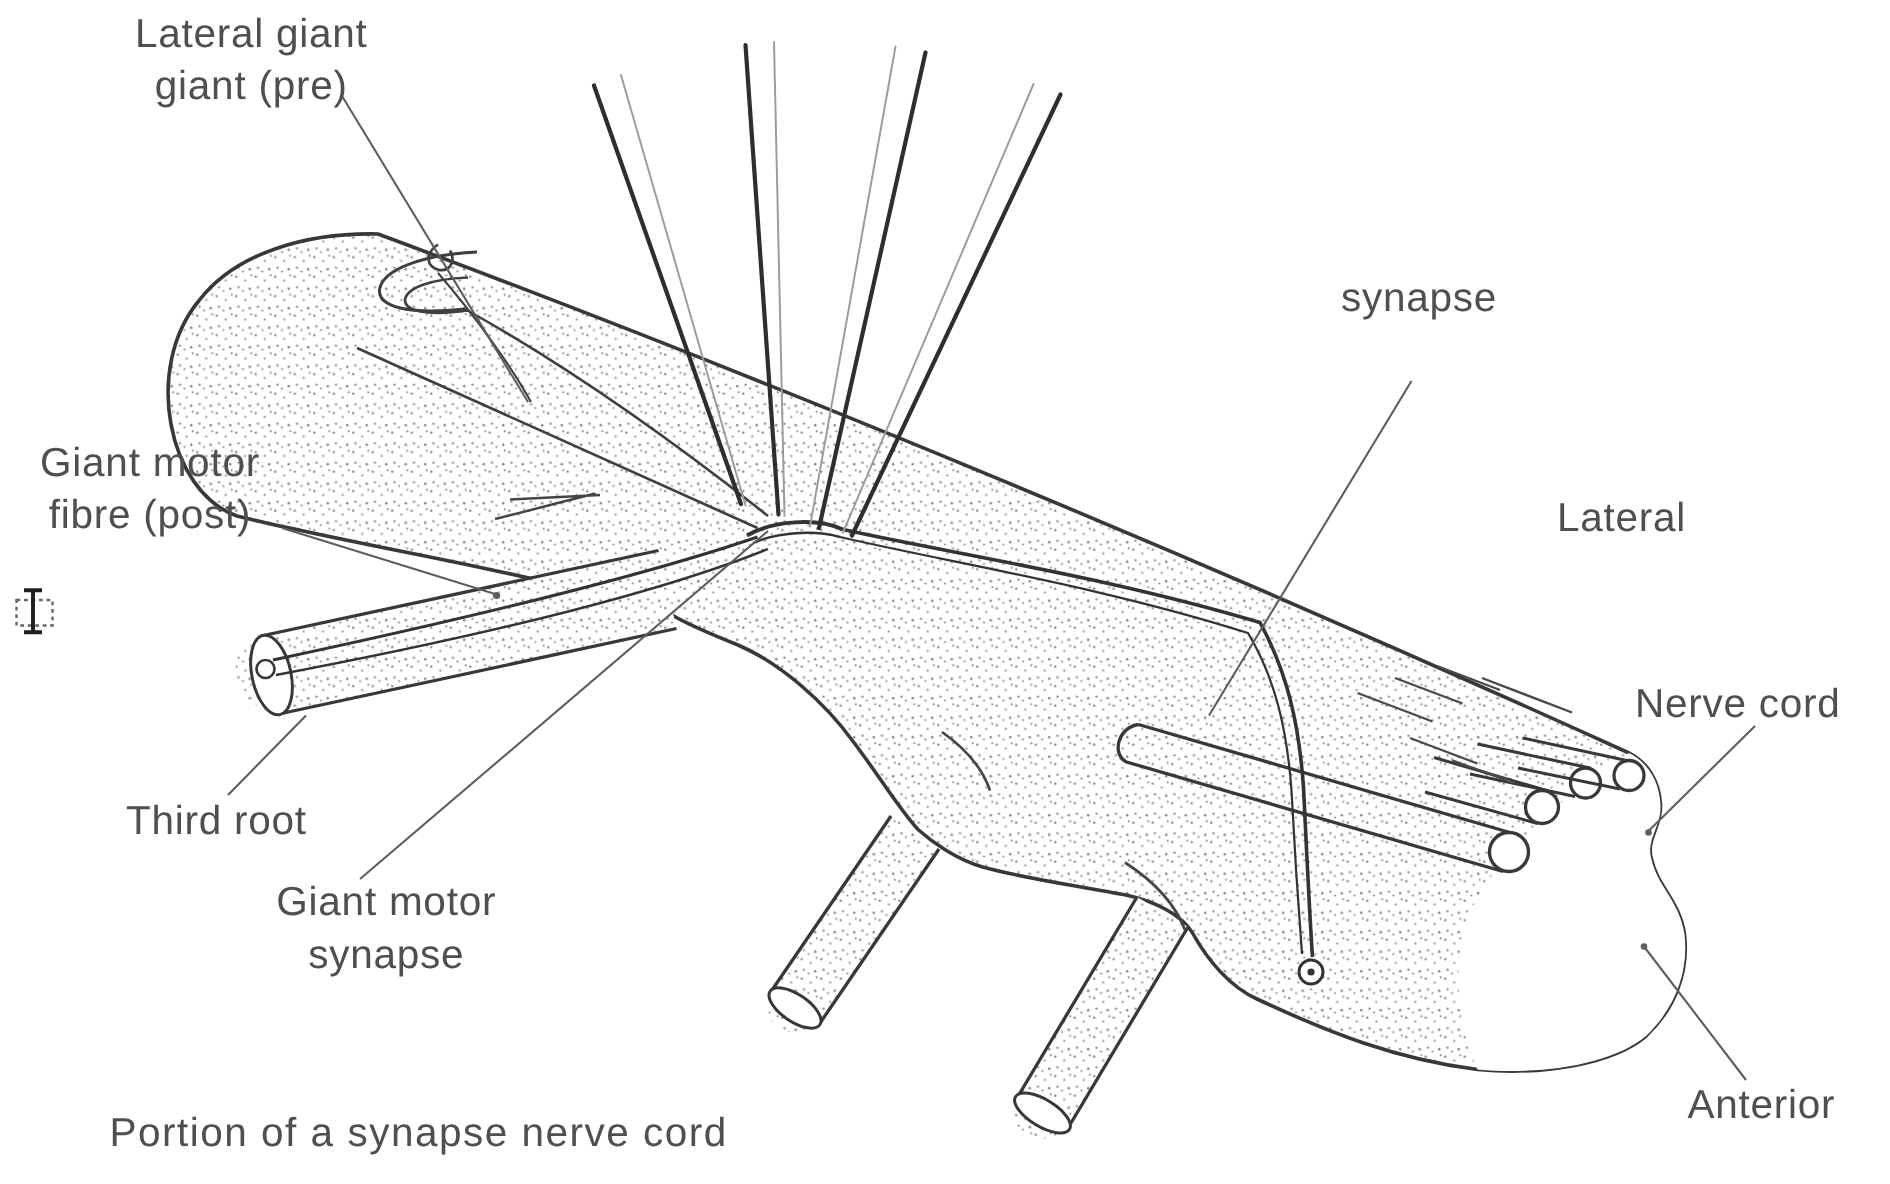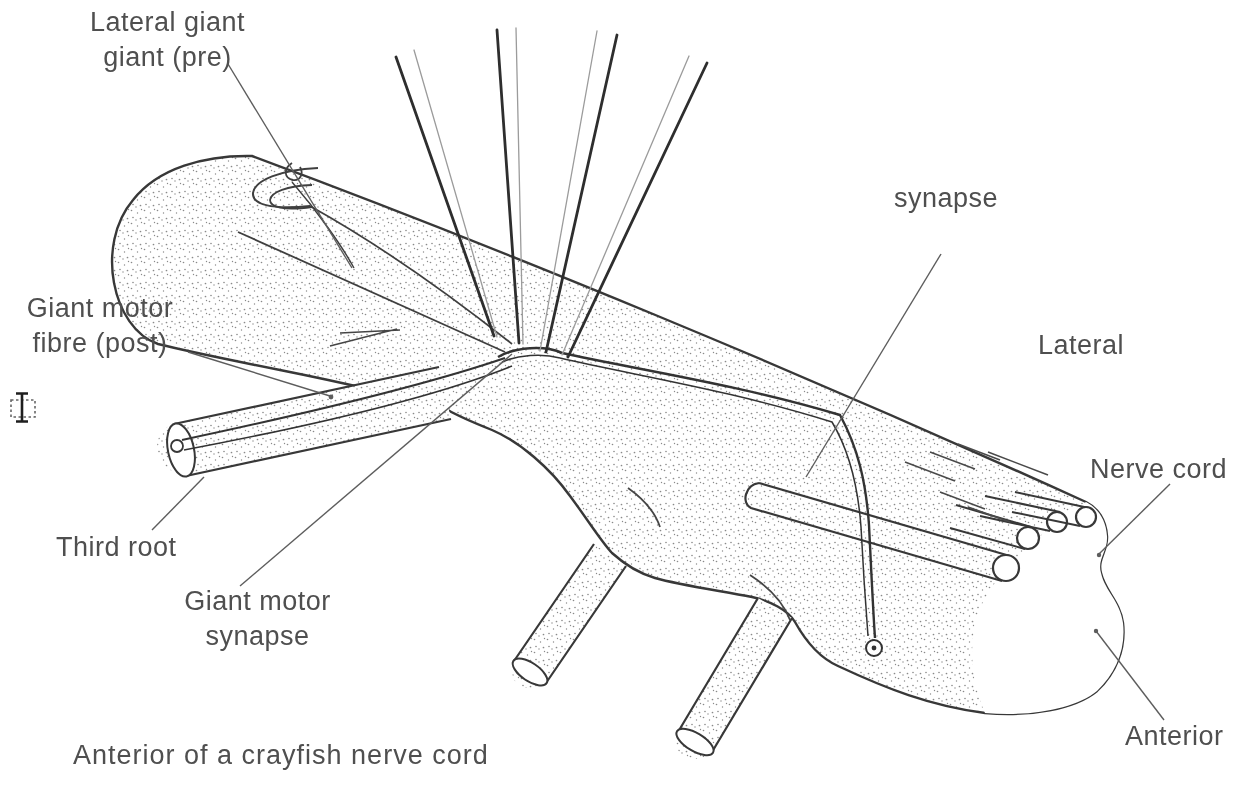--- a/index.html
+++ b/index.html
@@ -176,25 +176,25 @@
     <span>synapse</span>
   </div>
 
   <div class="lbl" style="left:1038px;top:328px;">Lateral</div>
 
   <div class="lbl centered" style="left:8px;top:291px;width:184px;">
     <span>Giant motor</span>
     <span>fibre (post)</span>
   </div>
 
-  <div class="lbl" style="left:56px;top:530px;">Third root</div>
+  <div class="lbl" style="left:84px;top:530px;">Third root</div>
 
   <div class="lbl centered" style="left:165px;top:584px;width:185px;">
     <span>Giant motor</span>
     <span>synapse</span>
   </div>
 
   <div class="lbl" style="left:1066px;top:452px;margin-left:24px;">Nerve cord</div>
 
   <div class="lbl" style="left:1125px;top:719px;">Anterior</div>
 
-  <div class="lbl" id="caption" style="left:73px;top:738px;">Anterior of a crayfish nerve cord</div>
+  <div class="lbl" id="caption" style="left:73px;top:738px;">Portion of a synapse nerve cord</div>
 </div>
 
 </body></html>

